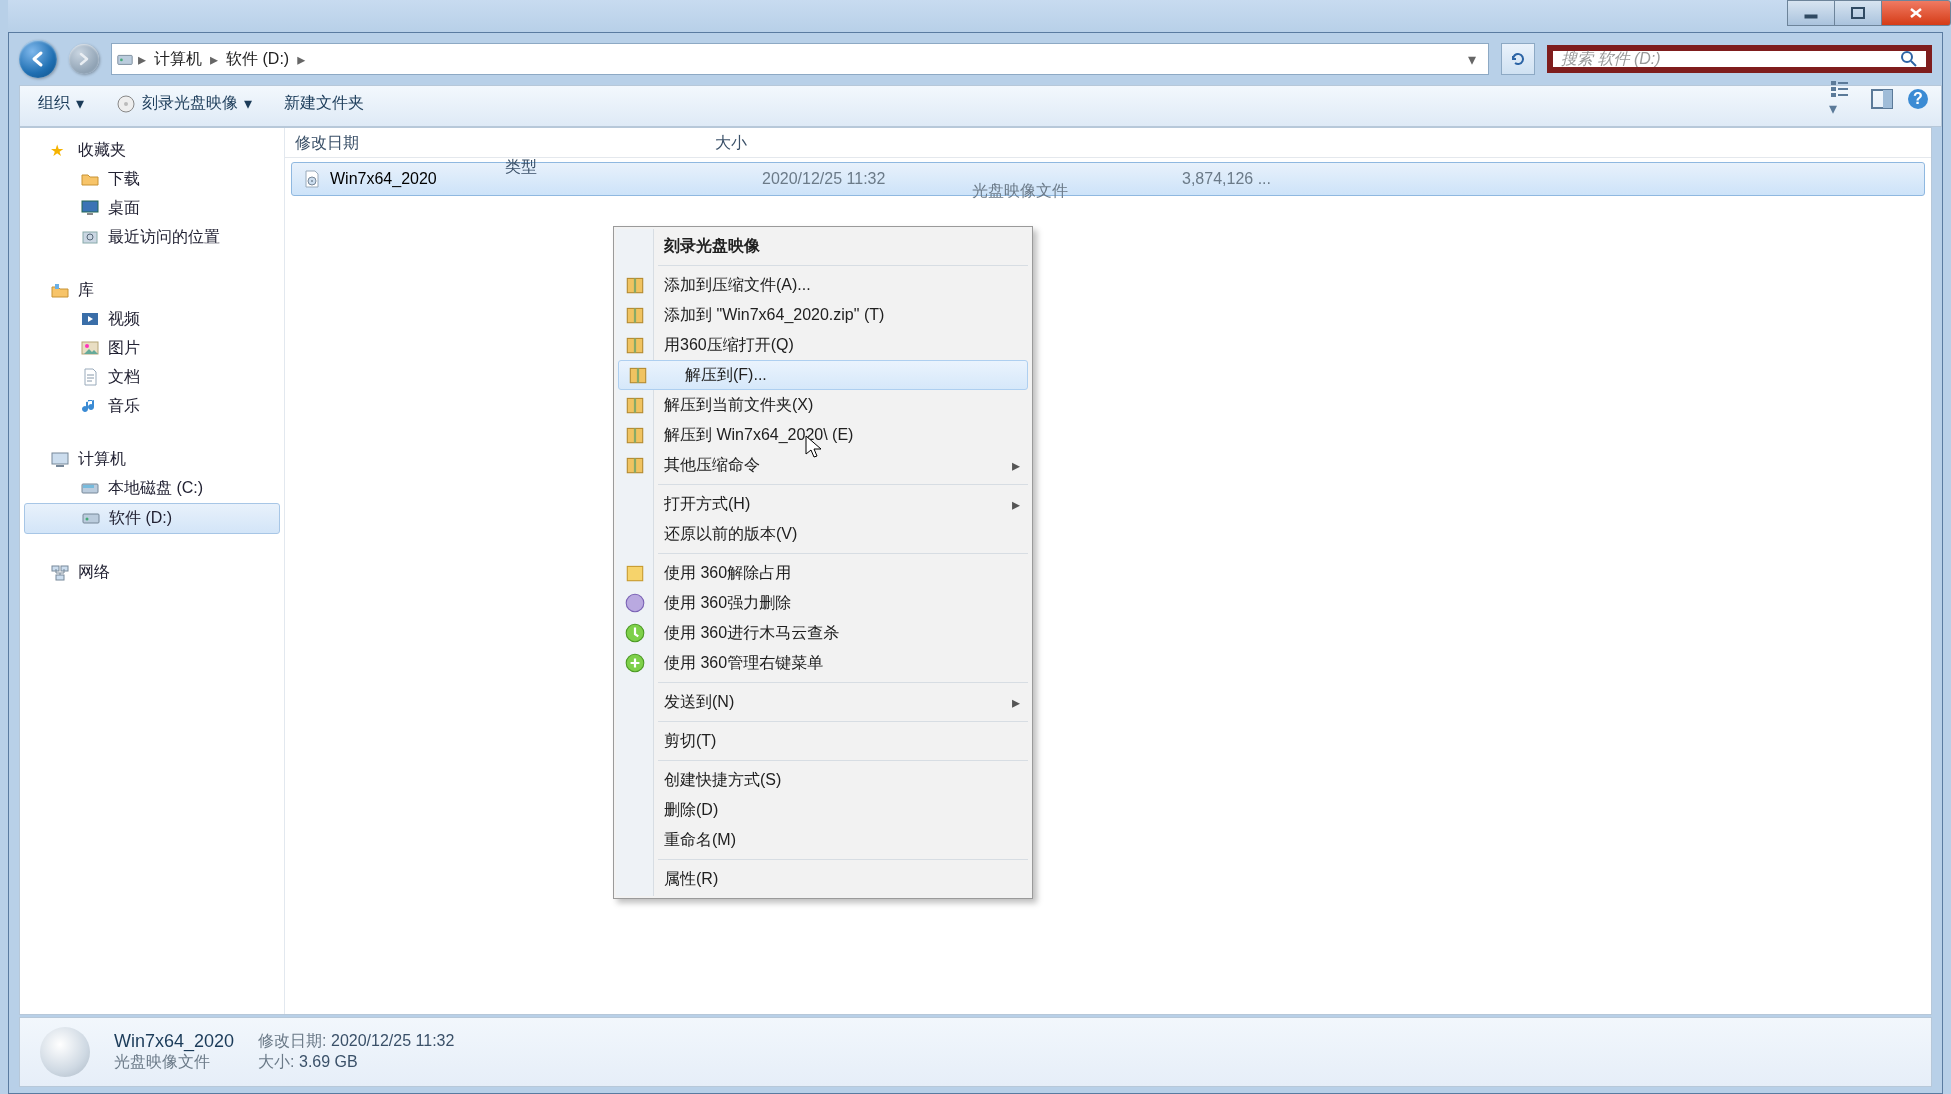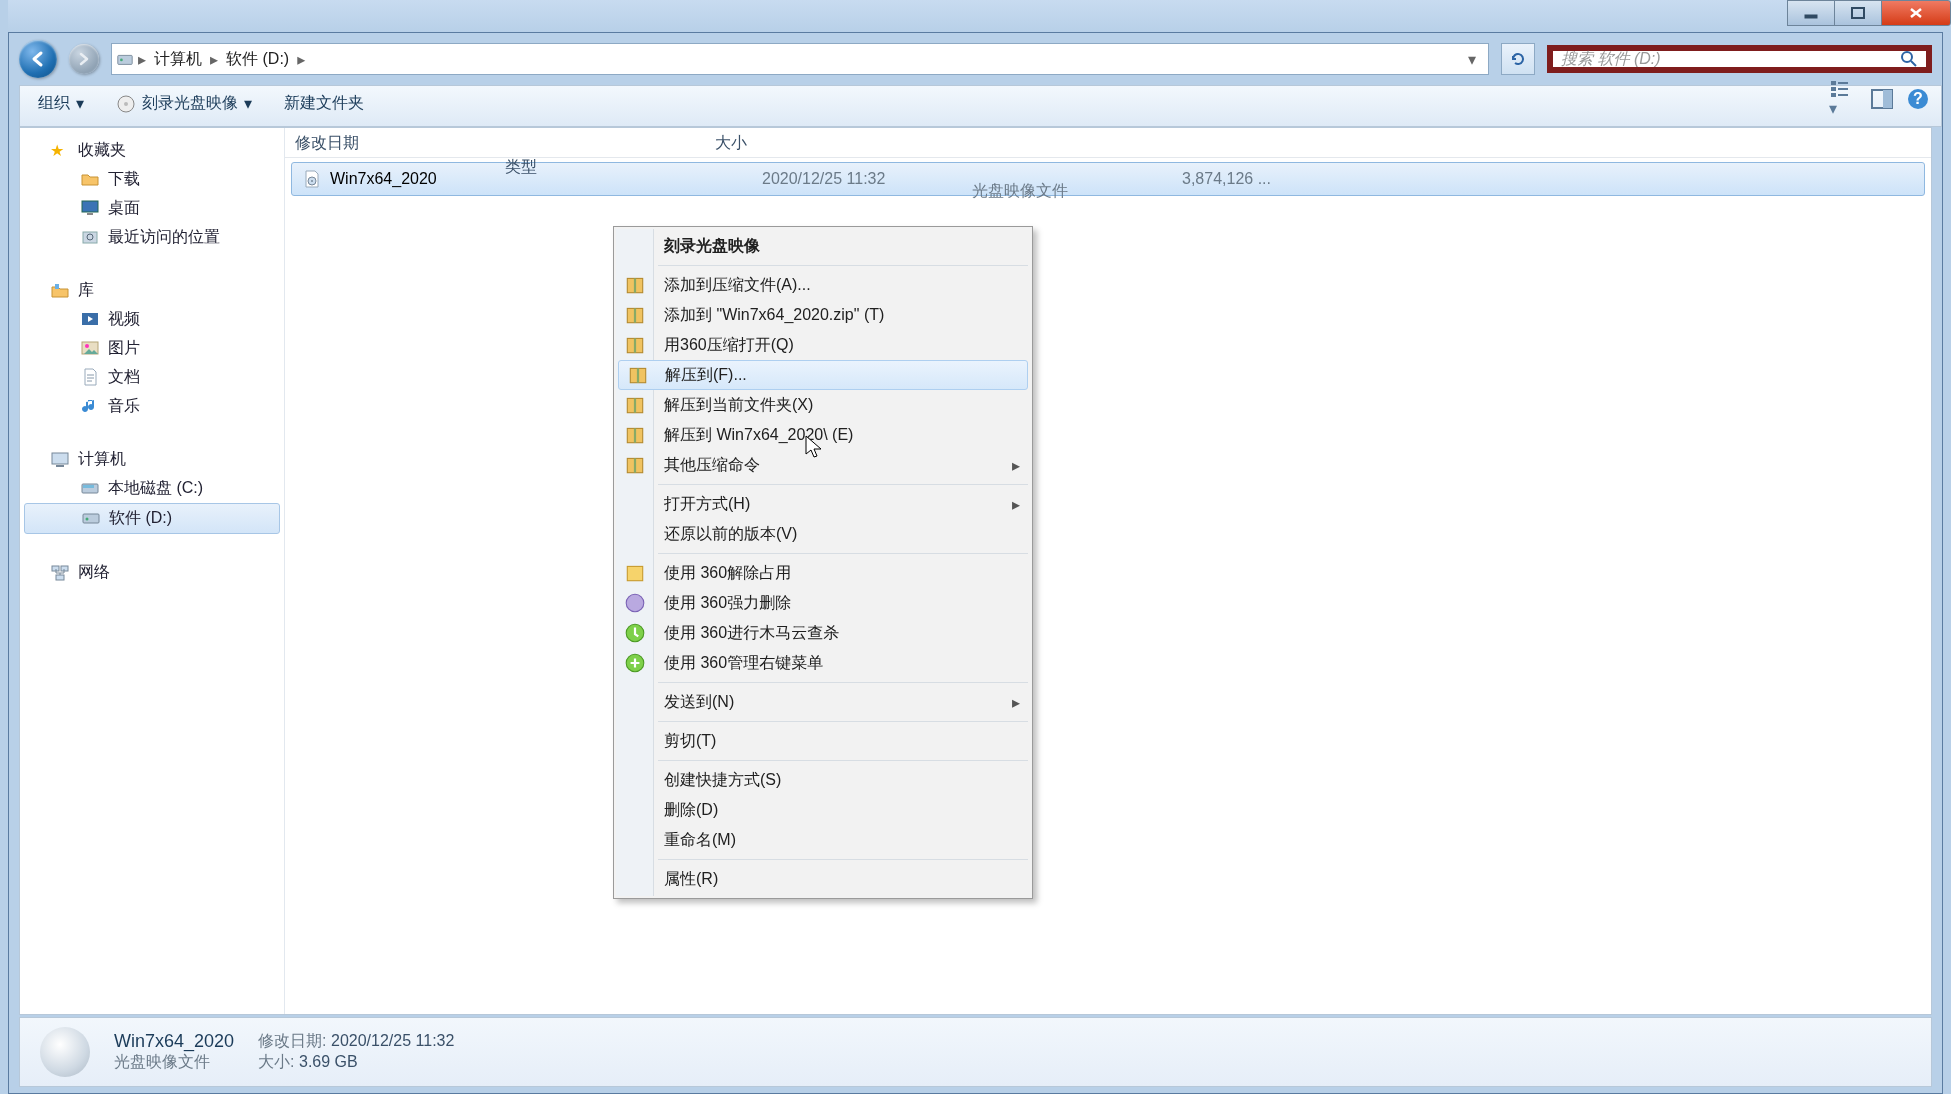--- a/index.html
+++ b/index.html
@@ -57,21 +57,21 @@
     .row.sel { background: linear-gradient(#e8f1fb,#cde3f9); border: 1px solid #8fb8e0; border-radius: 3px; }
     .cell { padding: 0 10px; white-space: nowrap; overflow: hidden; text-overflow: ellipsis; }
     .row .c-date, .row .c-type, .row .c-size { color: #6b7a88; }
     .sort-ind { margin:0 auto; color:#5b7a99; }
 
     
     .ctxmenu { position: absolute; left: 613px; top: 226px; width: 420px; background: #f2f2f2; border: 1px solid #9a9a9a; box-shadow: 4px 4px 6px rgba(0,0,0,.25); padding: 4px 2px; }
     .ctx-gutter { position: absolute; left: 2px; top: 2px; bottom: 2px; width: 38px; background: #eef2f6; border-right: 1px solid #d7dde3; }
     .ctx-item { position: relative; height: 30px; display: flex; align-items: center; padding-left: 48px; padding-right: 26px; color: #202020; }
     .ctx-item.bold { font-weight: 600; }
-    .ctx-item.hover { background: linear-gradient(#eaf3fd,#d6e8fa); border: 1px solid #aecff0; border-radius: 3px; margin: 0 2px; padding-left: 46px; }
+    .ctx-item.hover { background: linear-gradient(#eaf3fd,#d6e8fa); border: 1px solid #aecff0; border-radius: 3px; margin: 0 2px; padding-left: 66px; }
     .ctx-sep { height: 1px; margin: 4px 2px 4px 42px; background: #d7dde3; }
     .ctx-sub { position: absolute; right: 10px; color: #555; }
     .ctx-ic { position: absolute; left: 8px; width: 22px; height: 22px; }
 
     
     .details { position: absolute; left: 10px; right: 10px; bottom: 6px; height: 70px; background: linear-gradient(#f2f7fc,#e6eef8); border: 1px solid #b7c8d9; display: flex; align-items: center; padding: 0 20px; gap: 24px; color: #3a5068; }
     .det-thumb { width: 50px; height: 50px; background: radial-gradient(circle at 40% 35%, #fff 0%, #cfd9e3 60%, #aab7c4 100%); border-radius: 50%; }
     .det-title { font-size: 18px; color: #1b3b59; }
     .det-sub { color: #6b7a88; }
 

